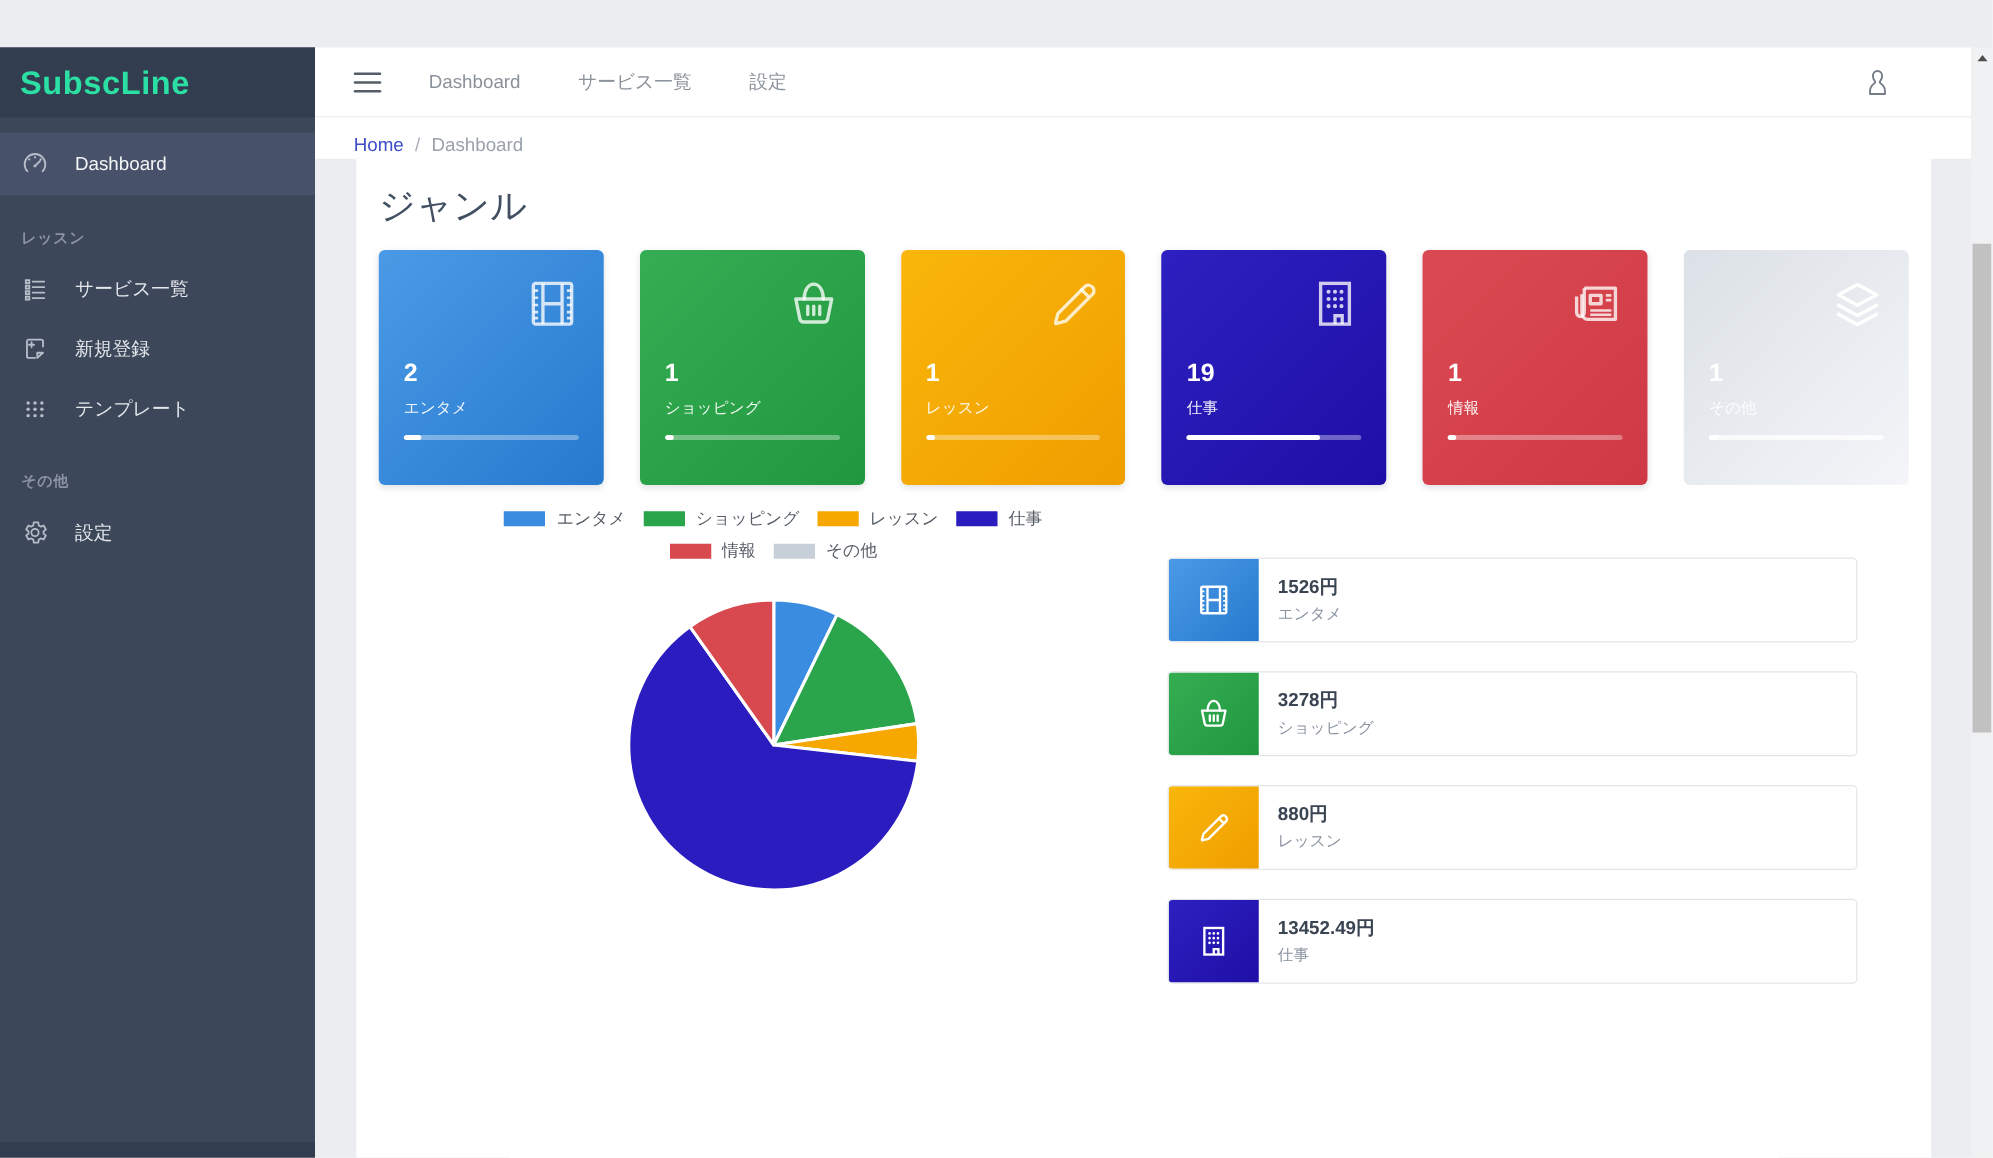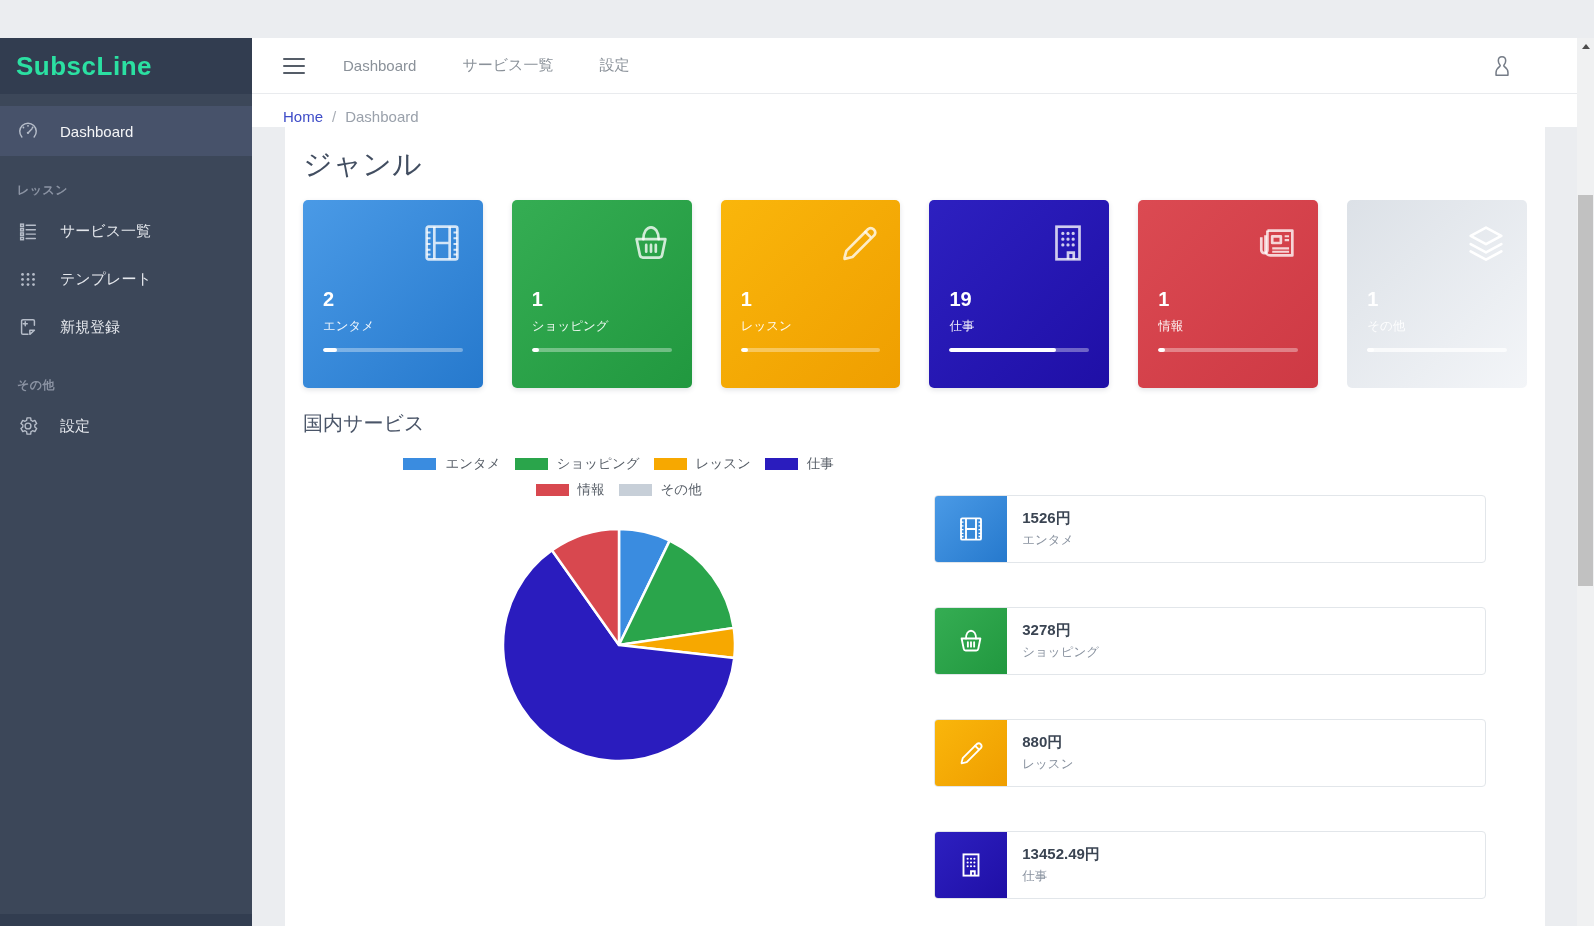--- a/index.html
+++ b/index.html
@@ -53,21 +53,21 @@
   .h-sub  { font-size:20px; color:#4a5568; font-weight:normal; margin-top:22px; }
 
   .chart-section { display:flex; margin-top:10px; }
   .chart-col { width:635px; display:flex; flex-direction:column; align-items:center; }
   .legend { display:flex; flex-wrap:wrap; justify-content:center; column-gap:14px; row-gap:8px; max-width:500px; margin-top:8px; }
   .legend-item { display:flex; align-items:center; cursor:pointer; }
   .legend-swatch { width:33px; height:12px; margin-right:9px; }
   .legend-label { font-size:13.5px; color:#565d66; }
   .pie-wrap { margin-top:12px; }
 
-  .fee-col { width:555px; margin-left:auto; margin-right:41px; padding-top:48px; display:flex; flex-direction:column; gap:44px; }
+  .fee-col { width:555px; margin-left:auto; margin-right:41px; padding-top:48px; display:flex; flex-direction:column; gap:23px; }
   .fee-row { height:68px; background:#fff; border:1px solid #e2e6ea; border-radius:4px; display:flex; align-items:center; overflow:hidden; }
   .fee-ic-box { width:72px; height:100%; display:flex; align-items:center; justify-content:center; flex:0 0 auto; }
   .fee-ic-box .ic { width:30px; height:30px; color:#fff; }
   .fee-text { margin-left:15px; }
   .fee-price { font-size:15px; font-weight:bold; color:#3a4452; }
   .fee-label { font-size:12.5px; color:#8a93a0; margin-top:4px; }
 
   
   .scrollbar { position:absolute; right:0; top:0; width:17px; height:926px; background:#f0f1f2; }
   .sb-btn { position:absolute; left:0; width:17px; height:17px; display:flex; align-items:center; justify-content:center; cursor:pointer; }
@@ -112,44 +112,44 @@
             <rect x="4" y="14.1" width="3" height="2.6"></rect>
               <path d="M10 15.4h10"></path>
             <rect x="4" y="18.9" width="3" height="2.6"></rect>
               <path d="M10 20.2h10"></path>
           </svg>
         </span>
         <span>サービス一覧</span>
       </div>
       <div class="side-item">
         <span class="ic">
+          <svg viewBox="0 0 24 24" fill="none" stroke="currentColor" stroke-width="1.6" stroke-linecap="round" stroke-linejoin="round">
+            <path d="M19 10V5.5A1.5 1.5 0 0 0 17.5 4h-11A1.5 1.5 0 0 0 5 5.5v13A1.5 1.5 0 0 0 6.5 20H12"></path>
+            <path d="M9 8.5h0M9 6.3v4.4M6.8 8.5h4.4"></path>
+            <path d="M14 20v-4.5h5L14 20z"></path>
+          </svg>
+        </span>
+        <span>新規登録</span>
+      </div>
+      <div class="side-item">
+        <span class="ic">
           <svg viewBox="0 0 24 24" fill="currentColor">
             <circle cx="6" cy="7" r="1.5"></circle>
               <circle cx="12" cy="7" r="1.5"></circle>
               <circle cx="18" cy="7" r="1.5"></circle>
             <circle cx="6" cy="12.5" r="1.5"></circle>
               <circle cx="12" cy="12.5" r="1.5"></circle>
               <circle cx="18" cy="12.5" r="1.5"></circle>
             <circle cx="6" cy="18" r="1.5"></circle>
               <circle cx="12" cy="18" r="1.5"></circle>
               <circle cx="18" cy="18" r="1.5"></circle>
           </svg>
         </span>
         <span>テンプレート</span>
       </div>
-      <div class="side-item">
-        <span class="ic">
-          <svg viewBox="0 0 24 24" fill="none" stroke="currentColor" stroke-width="1.6" stroke-linecap="round" stroke-linejoin="round">
-            <path d="M19 10V5.5A1.5 1.5 0 0 0 17.5 4h-11A1.5 1.5 0 0 0 5 5.5v13A1.5 1.5 0 0 0 6.5 20H12"></path>
-            <path d="M9 8.5h0M9 6.3v4.4M6.8 8.5h4.4"></path>
-            <path d="M14 20v-4.5h5L14 20z"></path>
-          </svg>
-        </span>
-        <span>新規登録</span>
-      </div>
 
       <div class="side-section-title">その他</div>
 
       <div class="side-item">
         <span class="ic">
           <svg viewBox="0 0 24 24" fill="none" stroke="currentColor" stroke-width="1.5" stroke-linejoin="round">
             <circle cx="12" cy="12" r="3.2"></circle>
             <path d="M19.4 13c.04-.33.06-.66.06-1s-.02-.67-.06-1l2.1-1.65-2-3.46-2.5 1a7.6 7.6 0 0 0-1.7-1L14.9 3.2h-4l-.4 2.69a7.6 7.6 0 0 0-1.7 1l-2.5-1-2 3.46L6.4 11c-.04.33-.06.66-.06 1s.02.67.06 1l-2.1 1.65 2 3.46 2.5-1c.52.42 1.1.76 1.7 1l.4 2.69h4l.4-2.69a7.6 7.6 0 0 0 1.7-1l2.5 1 2-3.46z"></path>
           </svg>
         </span>
@@ -277,21 +277,20 @@
             </svg>
           </span>
           <div class="stat-count">1</div>
           <div class="stat-label">その他</div>
           <div class="pbar">
               <div class="fill" style="width: 5%;"></div>
             </div>
         </div>
       </div>
 
-      <h3 class="h-sub">国内サービス</h3>
 
       <div class="chart-section">
         <div class="chart-col">
           <div class="legend">
             <span class="legend-item">
                 <span class="legend-swatch" style="background: rgb(58, 140, 224);"></span>
                 <span class="legend-label">エンタメ</span>
               </span>
             <span class="legend-item">
                 <span class="legend-swatch" style="background: rgb(42, 165, 75);"></span>

